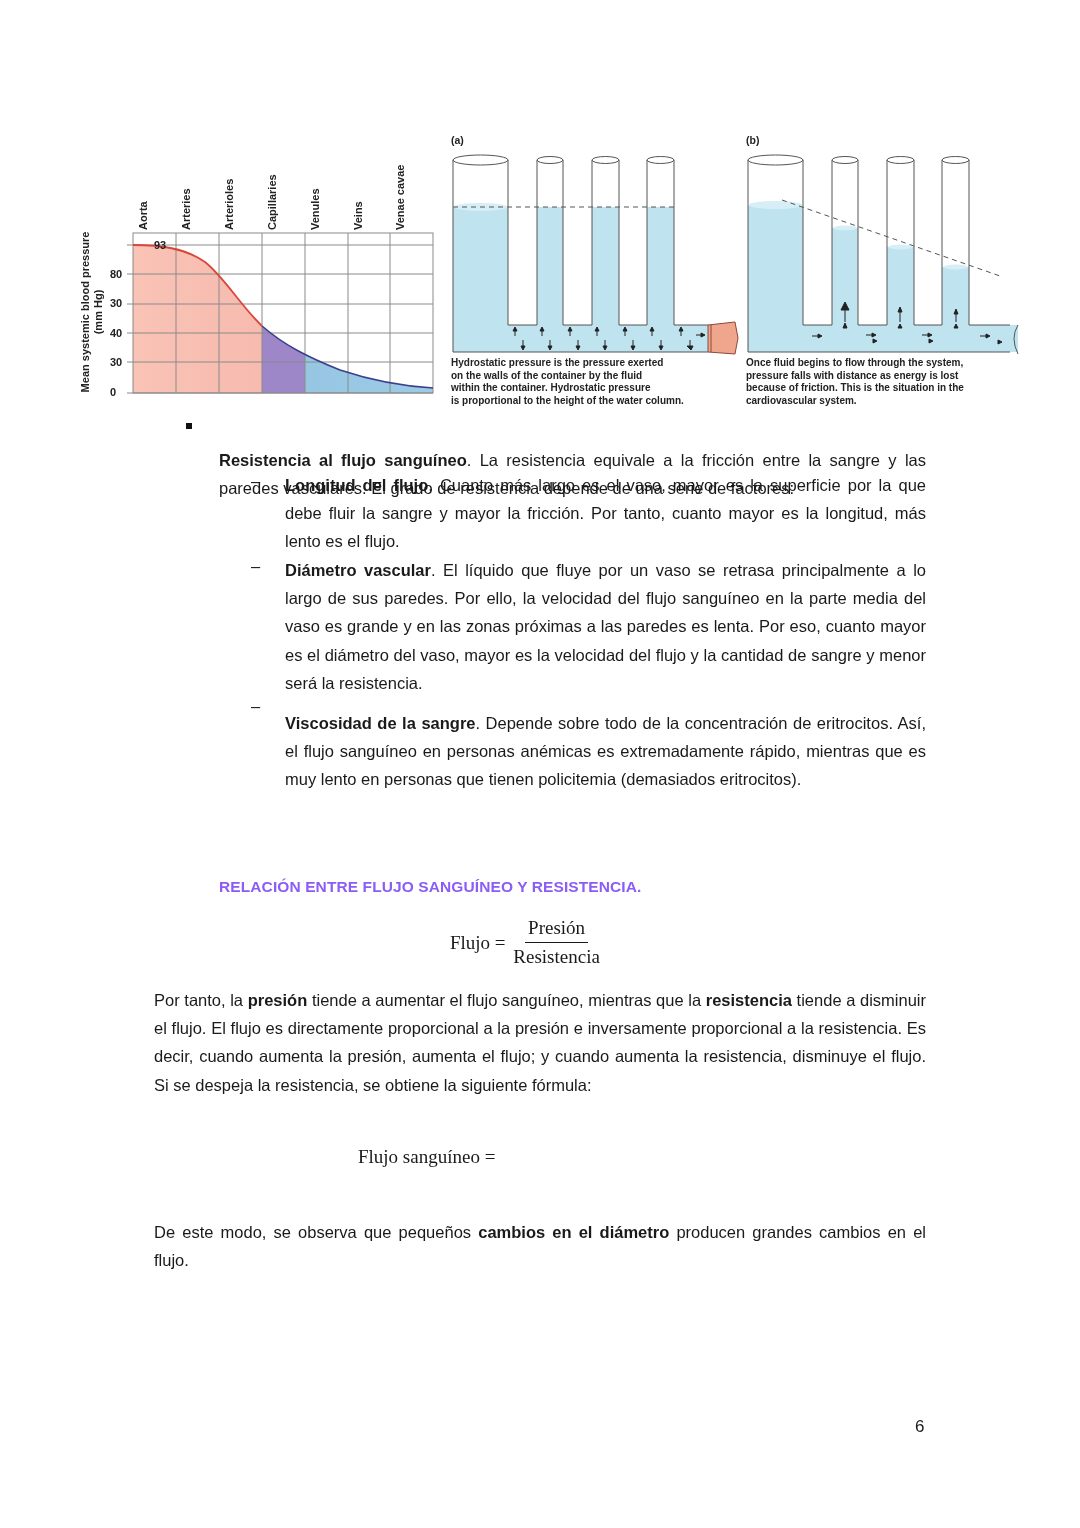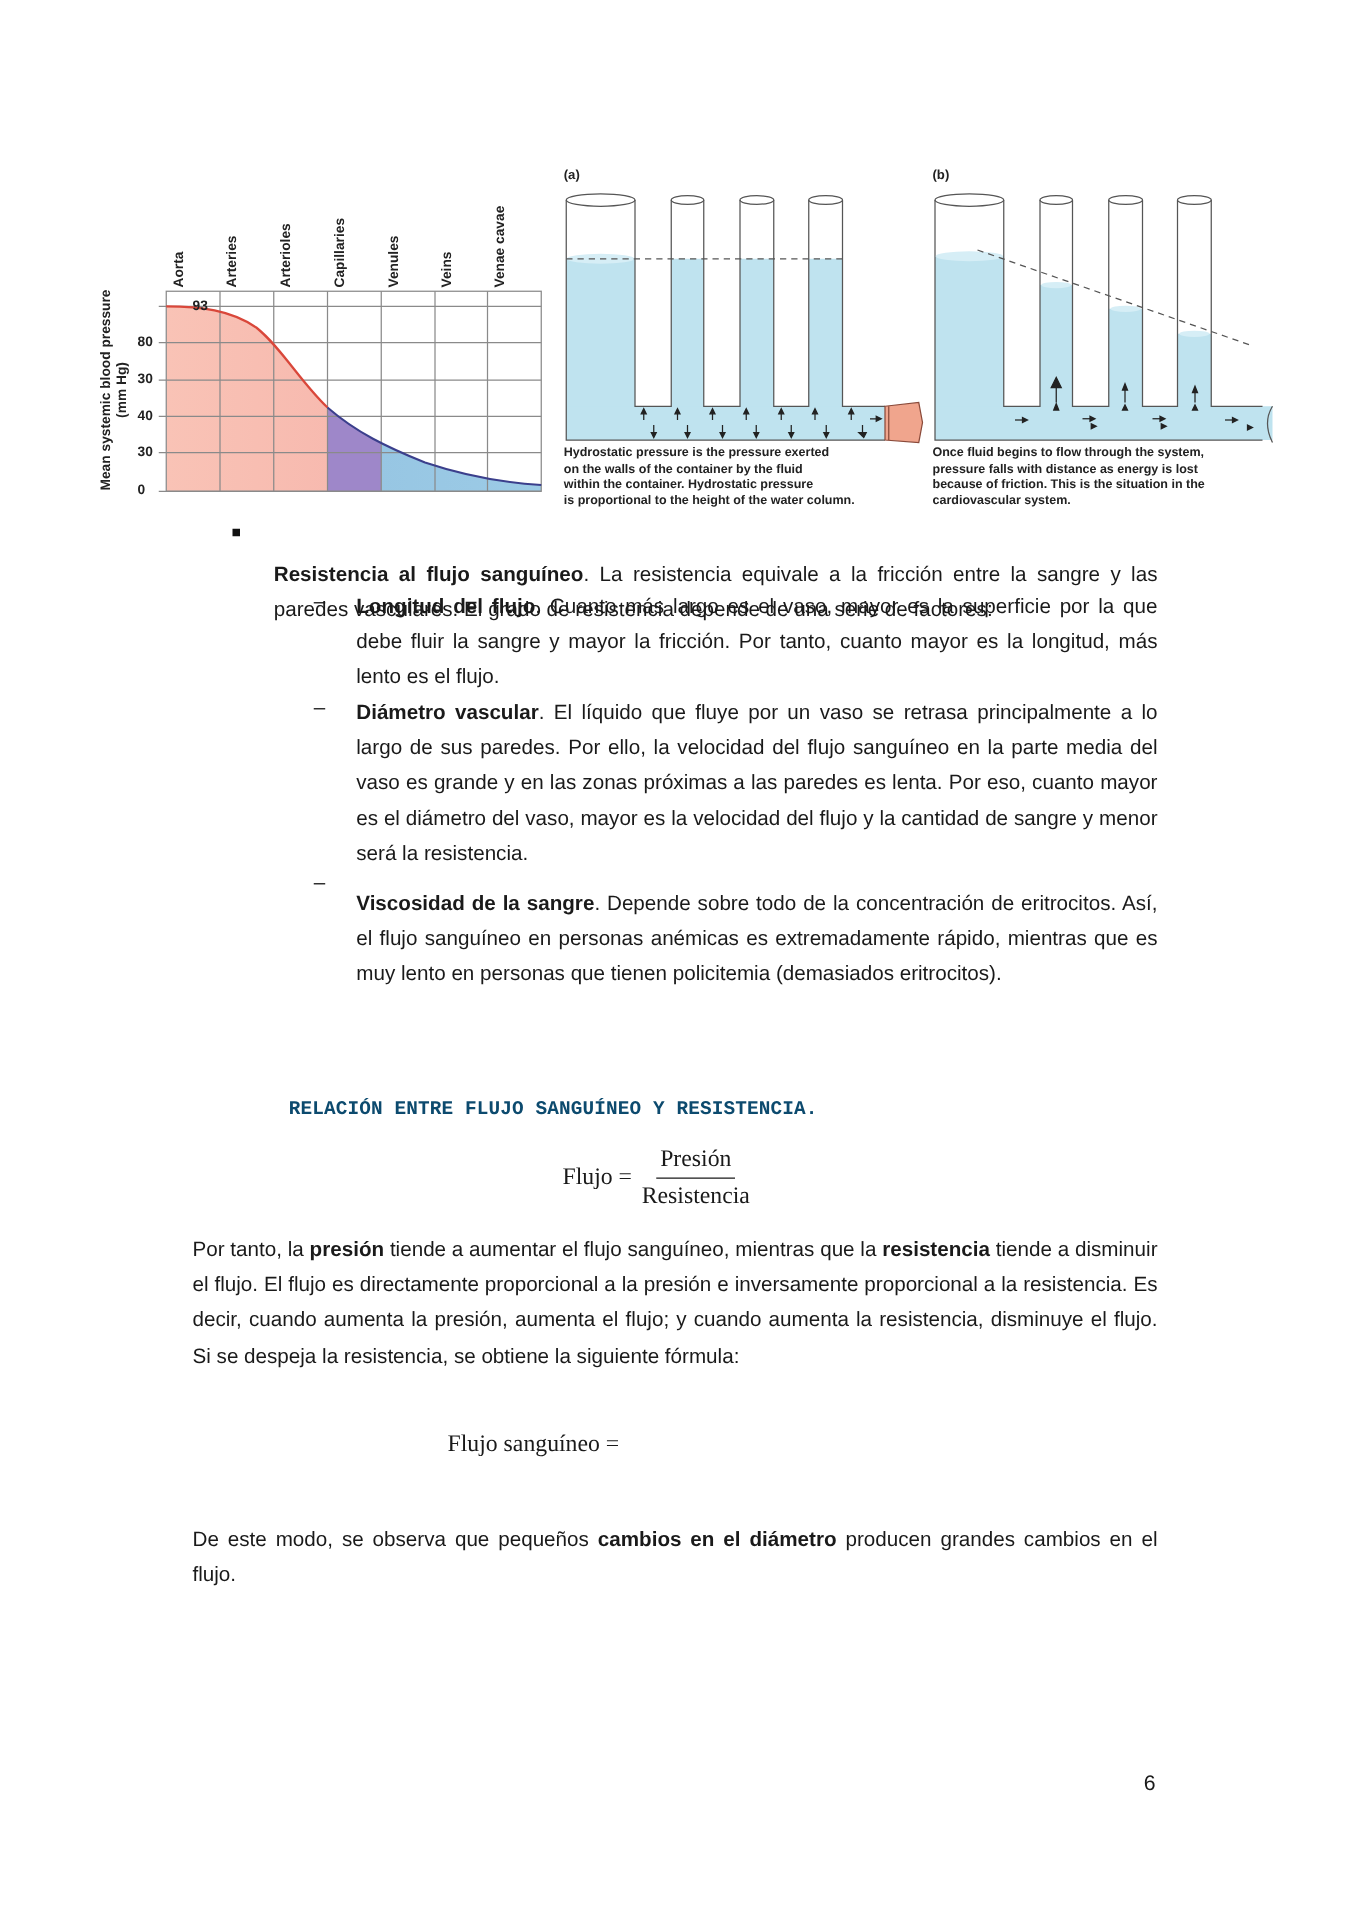--- a/index.html
+++ b/index.html
@@ -4,21 +4,21 @@
 <style>
   html, body { margin:0; padding:0; background:#fff; }
   body { width:1080px; height:1528px; position:relative; overflow:hidden; font-family:"Liberation Sans", sans-serif; color:#1a1a1a; }
   .abs { position:absolute; }
   .fig-label { font-family:"Liberation Sans", sans-serif; font-weight:bold; font-size:10.5px; color:#222; }
   .caption { font-family:"Liberation Sans", sans-serif; font-weight:bold; font-size:10px; line-height:12.5px; color:#222; white-space:pre-line; }
   .body-text { font-family:"Liberation Sans", sans-serif; font-size:16.5px; line-height:28.2px; color:#1a1a1a; text-align:justify; }
   .body-text b { font-weight:bold; }
   .bullet-sq { position:absolute; left:186px; top:423px; width:6px; height:6px; background:#111; }
   .dash { position:absolute; font-size:16.5px; }
-  .heading { font-family:Liberation Mono, monospace; font-weight:bold; font-size:15.5px; color:#0c4a6e; letter-spacing:0.1px;margin-left:12px; }
+  .heading { font-family:Liberation Sans, sans-serif; font-weight:bold; font-size:15.5px; color:#8b5cf6; letter-spacing:0.1px; }
   .math { font-family:"Liberation Serif", serif; font-size:19px; color:#1a1a1a; }
   .frac { display:inline-flex; flex-direction:column; align-items:center; vertical-align:middle; }
   .frac .num { padding:0 3px 2px 3px; border-bottom:1.5px solid #1a1a1a; line-height:24px; }
   .frac .den { padding:2px 3px 0 3px; line-height:24px; }
   .pageno { font-family:"Liberation Sans", sans-serif; font-size:17px; color:#1a1a1a; }
 </style>
 </head>
 <body>
 
 <div class="abs" style="left:75px; top:130px; width:370px; height:285px;">

